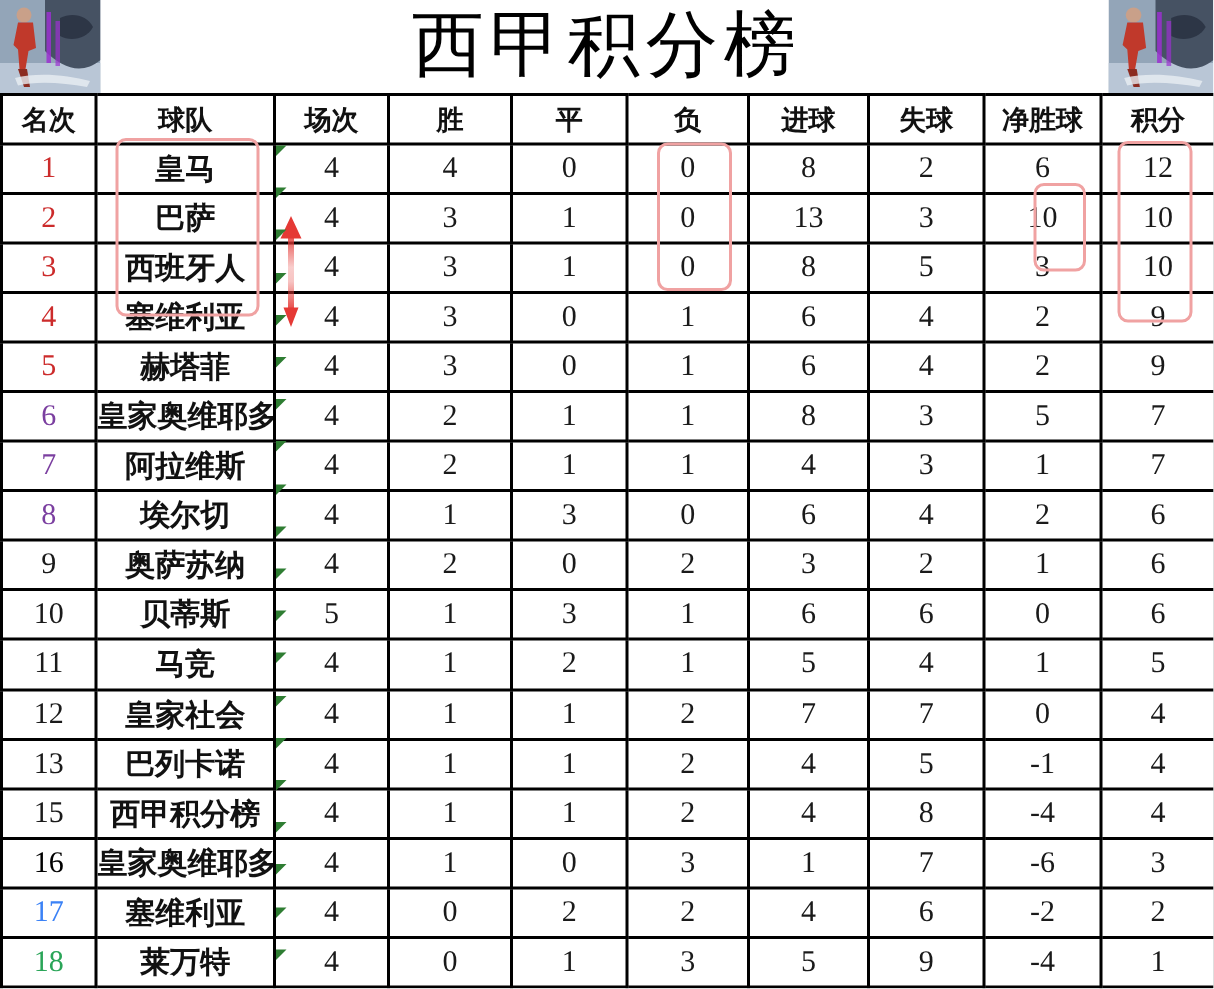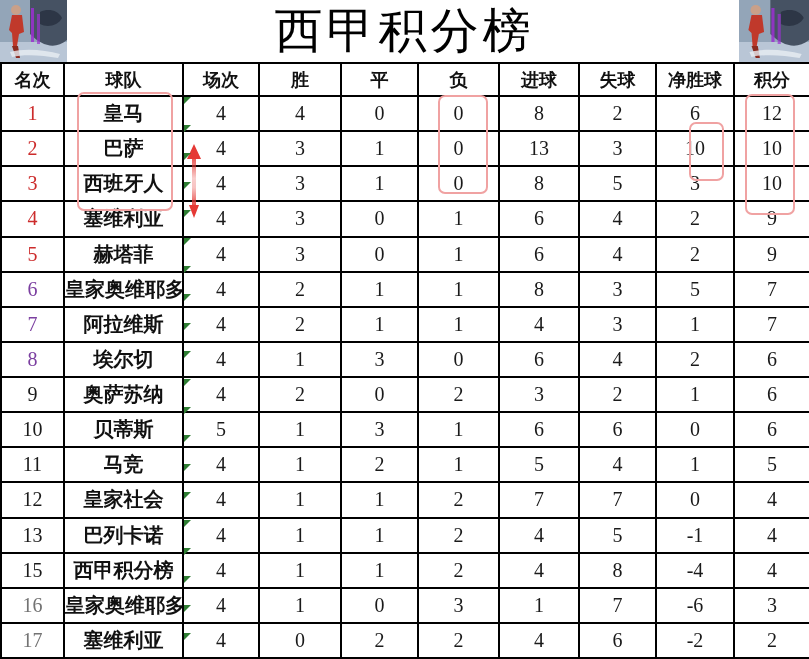--- a/index.html
+++ b/index.html
@@ -291,42 +291,54 @@
           <td class="cell-num">4</td>
           <td class="cell-num">1</td>
           <td class="cell-num">1</td>
           <td class="cell-num">2</td>
           <td class="cell-num">4</td>
           <td class="cell-num">8</td>
           <td class="cell-num">-4</td>
           <td class="cell-num">4</td>
         </tr>
         <tr>
-          <td class="cell-rank" style="color: #737373; margin-left: 20px;">16</td>
+          <td class="cell-rank" style="color: #000000; margin-left: 20px;">16</td>
           <td class="cell-team">皇家奥维耶多</td>
           <td class="cell-num">4</td>
           <td class="cell-num">1</td>
           <td class="cell-num">0</td>
           <td class="cell-num">3</td>
           <td class="cell-num">1</td>
           <td class="cell-num">7</td>
           <td class="cell-num">-6</td>
           <td class="cell-num">3</td>
         </tr>
         <tr>
-          <td class="cell-rank" style="color: #737373;">17</td>
+          <td class="cell-rank" style="color: #3b82f6;">17</td>
           <td class="cell-team">塞维利亚</td>
           <td class="cell-num">4</td>
           <td class="cell-num">0</td>
           <td class="cell-num">2</td>
           <td class="cell-num">2</td>
           <td class="cell-num">4</td>
           <td class="cell-num">6</td>
           <td class="cell-num">-2</td>
           <td class="cell-num">2</td>
+        </tr>
+        <tr>
+          <td class="cell-rank" style="color: rgb(42, 165, 88);">18</td>
+          <td class="cell-team">莱万特</td>
+          <td class="cell-num">4</td>
+          <td class="cell-num">0</td>
+          <td class="cell-num">1</td>
+          <td class="cell-num">3</td>
+          <td class="cell-num">5</td>
+          <td class="cell-num">9</td>
+          <td class="cell-num">-4</td>
+          <td class="cell-num">1</td>
         </tr>
       </tbody>
   </table>
 
   <div class="hl-box box-teams"></div>
   <div class="hl-box box-loss"></div>
   <div class="hl-box box-gd"></div>
   <div class="hl-box box-pts"></div>
 
   <svg class="rank-arrow" viewBox="0 0 16 74">

